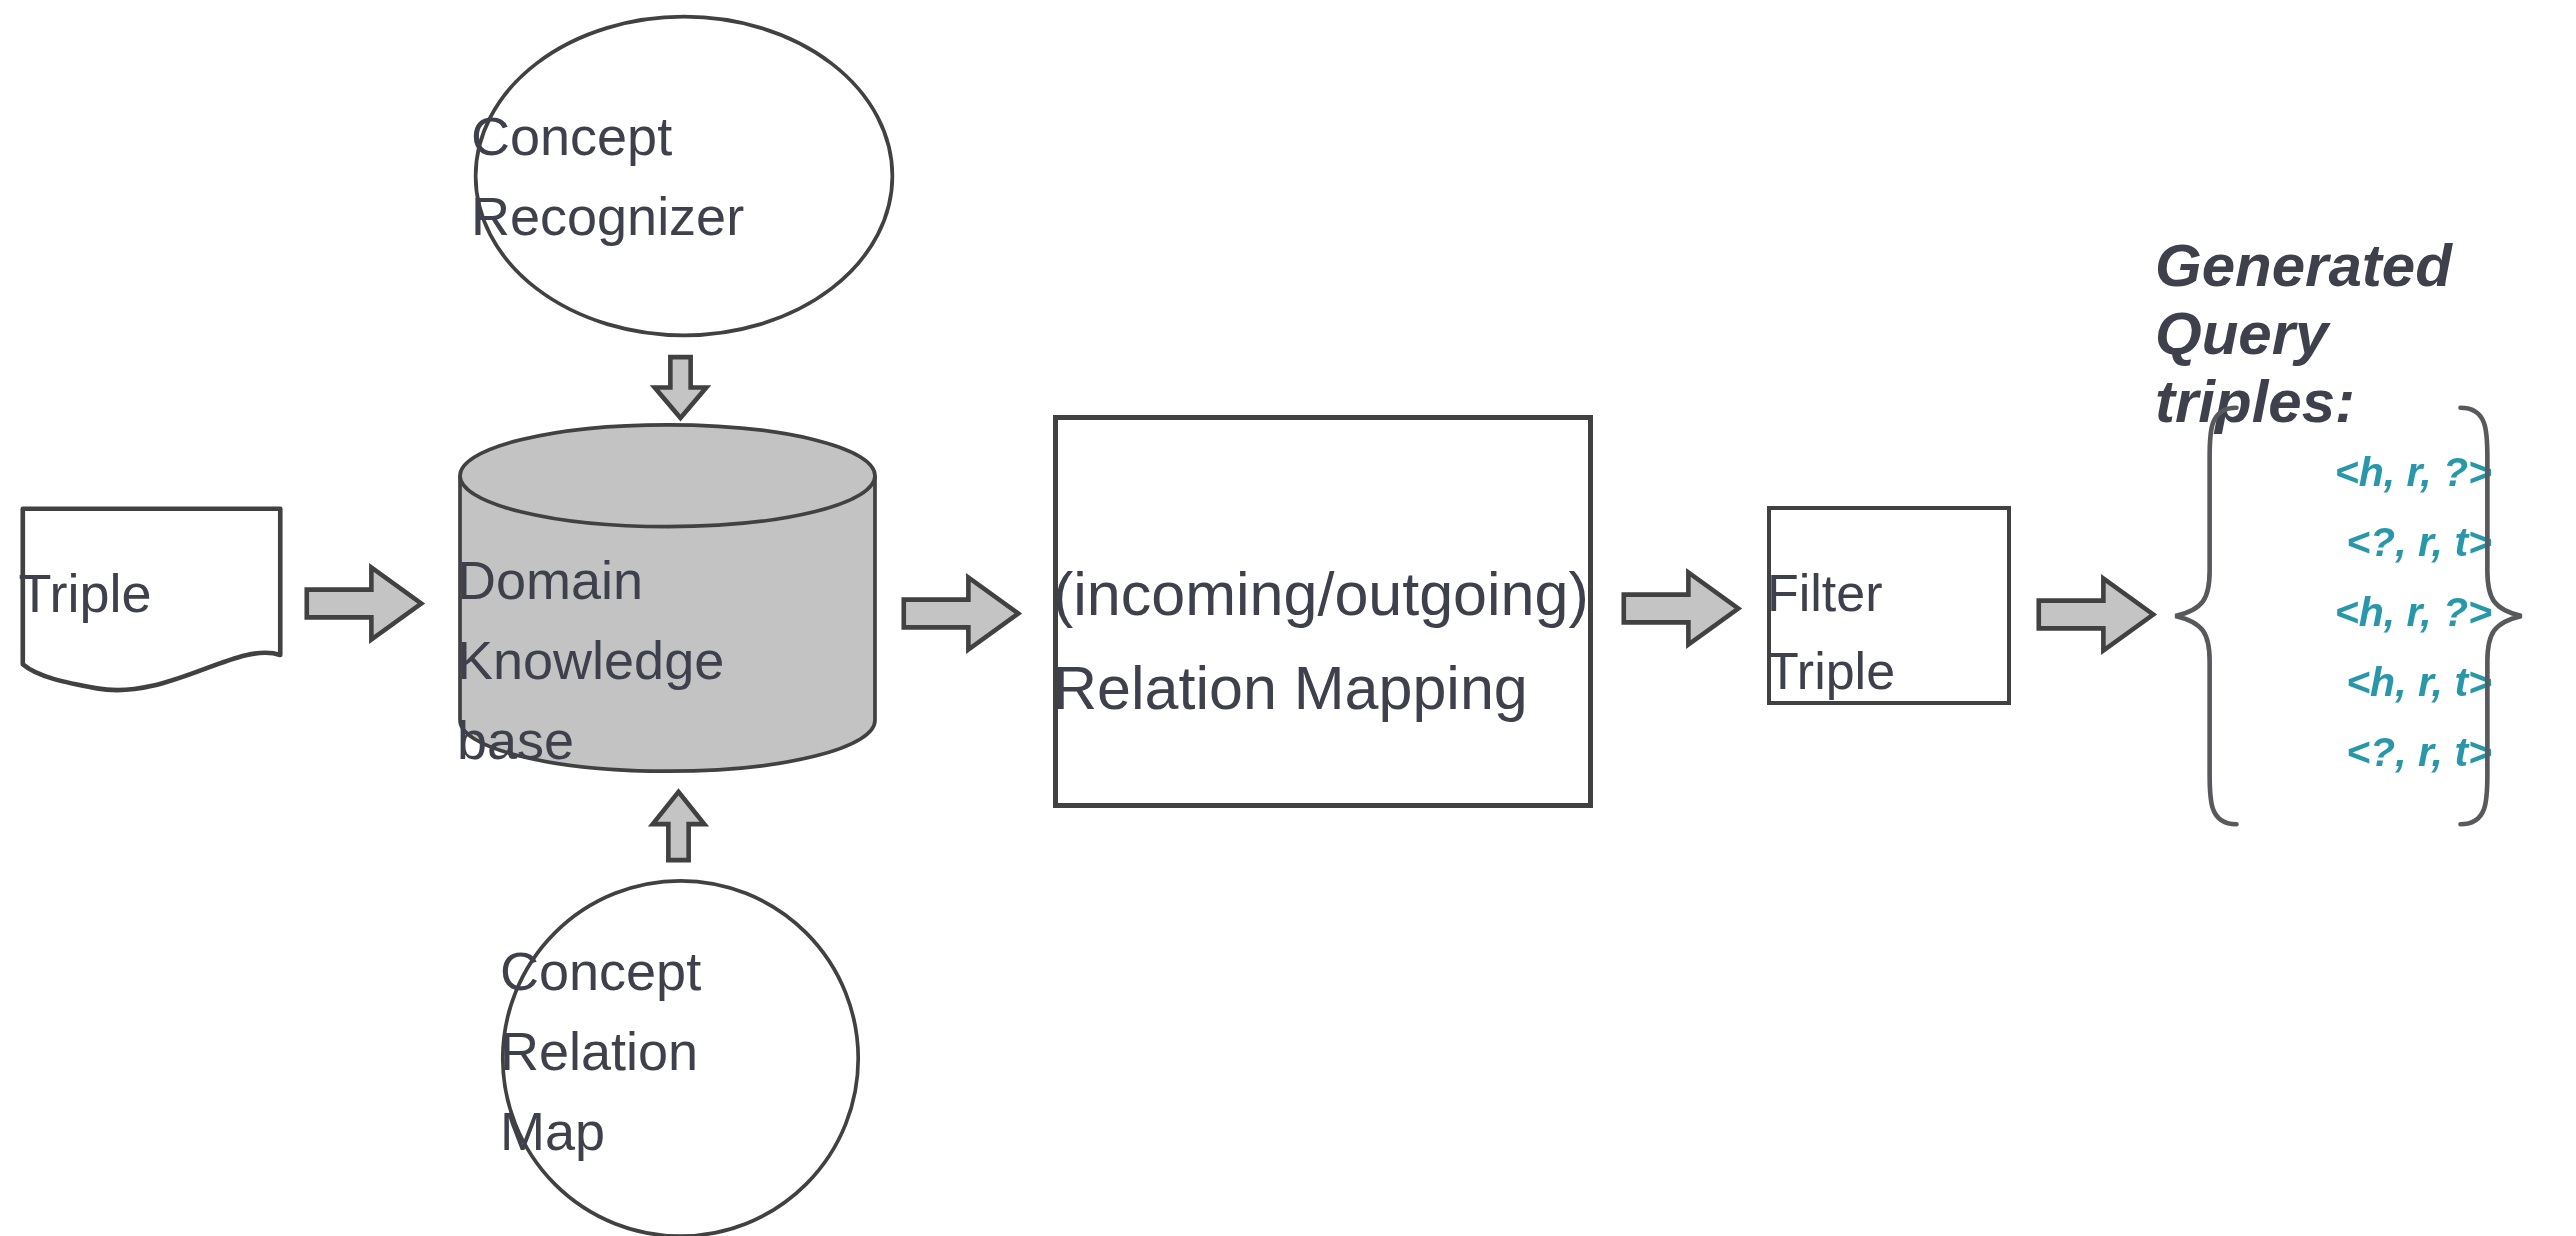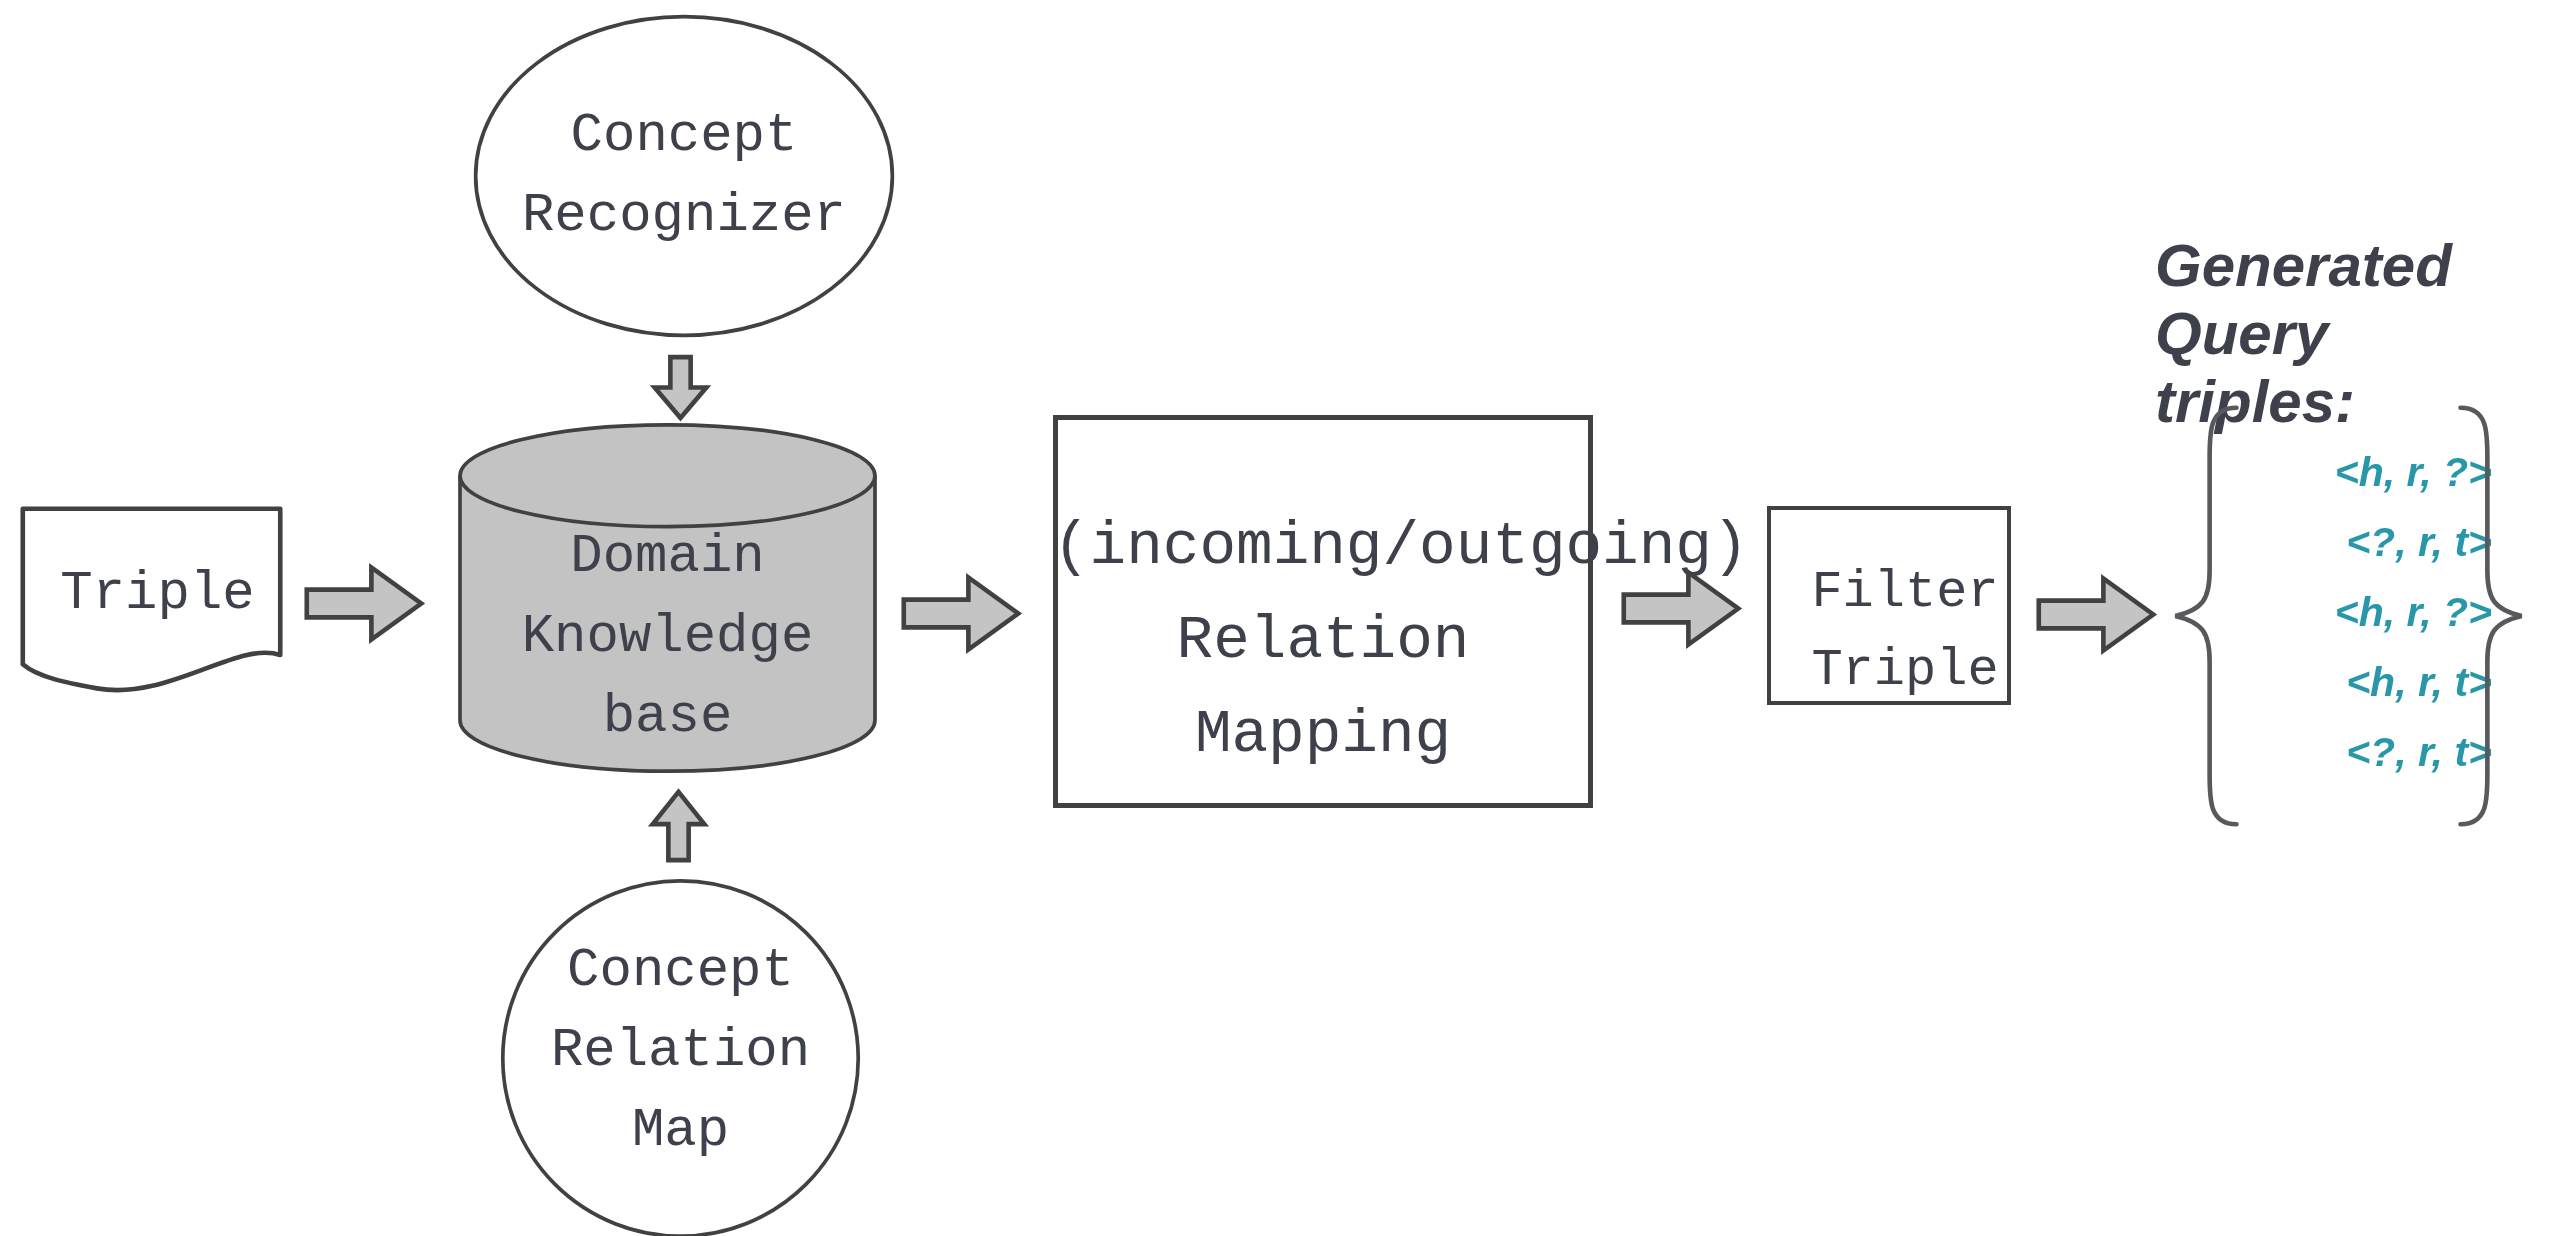--- a/index.html
+++ b/index.html
@@ -16,22 +16,22 @@
   .canvas{position:relative;width:2576px;height:1237px;background:var(--bg);overflow:hidden;}
   .abs{position:absolute;}
   svg{display:block;overflow:visible;}
 
   .sv-white{fill:#ffffff;stroke:var(--outline);}
   .sv-gray{fill:var(--fill-gray);stroke:var(--outline);}
   .sv-arrow{fill:var(--arrow-fill);stroke:var(--outline);}
   .sv-rim{fill:none;stroke:var(--outline);}
   .sv-brace{fill:none;stroke:var(--brace);}
 
-  .label{color:var(--text);text-align:center;display:flex;flex-direction:column;
-         align-items:center;justify-content:center;font-family:Liberation Mono, monospace;}
+  .label{color:var(--text);text-align:left;display:flex;flex-direction:column;
+         align-items:center;justify-content:center;}
   .label .line{width:100%;}
 
   .lbl-query{font-size:54px;line-height:65px;}
   .lbl-ellipse{font-size:54px;line-height:80px;}
   .lbl-cyl{font-size:54px;line-height:80px;}
   .lbl-circle{font-size:54px;line-height:80px;}
   .lbl-relbox{font-size:61px;line-height:94px;}
   .lbl-filter{font-size:52px;line-height:78px;}
 
   .rect-node{background:#ffffff;border:5.6px solid var(--outline);box-sizing:border-box;}
@@ -66,21 +66,21 @@
   </div>
 
   <svg class="abs" style="left:651px;top:354px;" width="59" height="67" viewBox="0 0 64 72">
     <path class="sv-arrow" stroke-width="5" d="M21,3 H43 V36 H60 L32,69 L4,36 H21 Z"></path>
   </svg>
 
   <svg class="abs" style="left:457px;top:422px;" width="421" height="352" viewBox="0 0 454 380">
     <path class="sv-gray" stroke-width="4" d="M3,58 A224,55 0 0 1 451,58 L451,322 A224,55 0 0 1 3,322 Z"></path>
     <path class="sv-rim" stroke-width="4" d="M3,58 A224,55 0 0 0 451,58"></path>
   </svg>
-  <div class="abs label lbl-cyl" style="left:457px;top:477px;width:421px;height:320px;">
+  <div class="abs label lbl-cyl" style="left:457px;top:500px;width:421px;height:320px;">
     <div class="line">Domain</div>
     <div class="line">Knowledge</div>
     <div class="line">base</div>
   </div>
 
   <svg class="abs" style="left:649px;top:789px;" width="59" height="74" viewBox="0 0 64 80">
     <path class="sv-arrow" stroke-width="5" d="M32,3 L60,38 H43 V77 H21 V38 H4 Z"></path>
   </svg>
 
   <svg class="abs" style="left:500px;top:878px;" width="361" height="361" viewBox="0 0 390 390">

